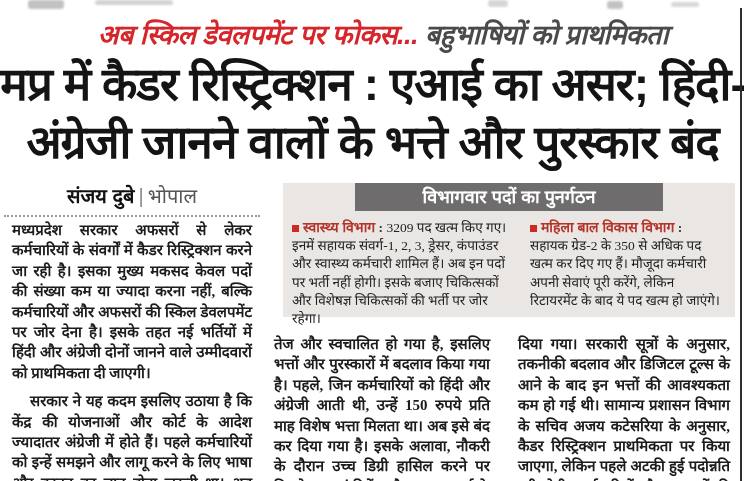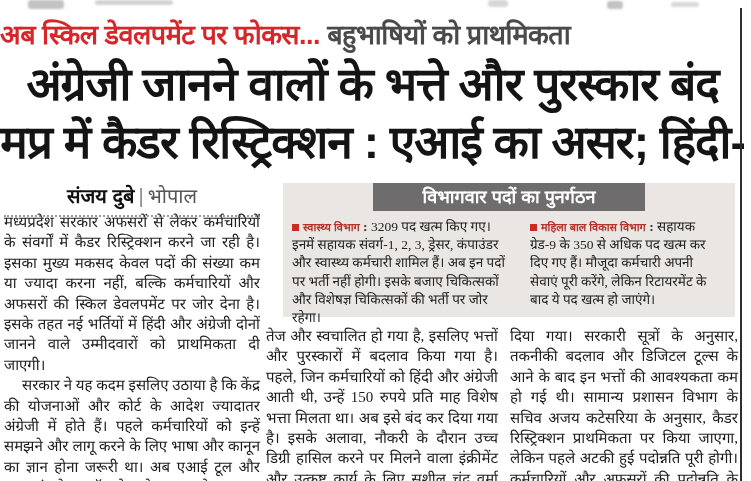--- a/index.html
+++ b/index.html
@@ -14,24 +14,25 @@
   
   .artifact{position:absolute;background:#c2c2c2;border-radius:3px;filter:blur(1px);}
   .a1{left:28px;top:0;width:36px;height:9px;}
   .a2{left:95px;top:0;width:78px;height:5px;background:#d2d2d2;}
   .a3{left:488px;top:0;width:20px;height:7px;background:#d6d6d6;}
   .a4{left:607px;top:1px;width:16px;height:8px;}
   .a5{left:671px;top:2px;width:28px;height:5px;background:#d8d8d8;}
 
   .kicker{
     position:absolute;left:0;top:20px;width:668px;
-    text-align:left;
+    text-align:right;
     font-family:"Liberation Sans", sans-serif;
     font-weight:bold;font-size:27px;line-height:1.15;
     letter-spacing:-0.5px;
+    font-style:italic;
   }
   .kicker .red{color:#d6262b;}
   .kicker .gray{color:#4a4a4a;}
 
   .headline{
     position:absolute;left:0;top:56px;width:745px;
     text-align:center;
     font-family:"Liberation Sans", sans-serif;
     font-weight:bold;color:#141414;
     font-size:46px;line-height:1.26;
@@ -49,54 +50,54 @@
   .byline-wrap .author{font-weight:bold;color:#111;}
   .byline-wrap .sep{color:#888;font-weight:normal;padding:0 4px;}
   .byline-wrap .place{color:#555;}
 
   .bodycol{
     position:absolute;
     text-align:justify;
     font-size:15px;line-height:1.36;
     color:#1c1c1c;
   }
-  .bodycol p{margin:0;}
+  .bodycol p{margin:8px;font-weight:bold;}
   .bodycol p.indent{text-indent:18px;}
   .col1{left:4px;top:212px;width:256px;}
   .col2{left:266px;top:326px;width:232px;}
   .col3{left:510px;top:326px;width:228px;}
 
   .infobox{
     position:absolute;left:283px;top:183px;width:452px;height:134px;
     background:#e9e6e3;
     box-sizing:border-box;
   }
   .infobox-header{
-    margin:0 auto;width:272px;height:28px;
+    margin:0 auto;width:308px;height:28px;
     background:#6e6c6c;
     color:#ffffff;
     font-family:"Liberation Sans", sans-serif;
     font-weight:bold;font-size:18px;line-height:28px;
     text-align:center;
   }
   .infobox-cols{
     display:flex;gap:14px;
     padding:7px 9px 0 9px;
   }
   .infobox-item{
     font-size:13.5px;line-height:1.35;color:#222;
     text-align:left;
   }
   .infobox-item.left{width:224px;}
   .infobox-item.right{width:192px;}
   .bullet{
     display:inline-block;width:7px;height:7px;background:#cc2a22;
     margin-right:4px;vertical-align:middle;
   }
-  .ib-heading{color:#b5342a;font-weight:bold;font-family:"Liberation Sans", sans-serif;font-size:11px;}
+  .ib-heading{color:#b5342a;font-weight:bold;font-family:"Liberation Sans", sans-serif;font-size:14px;}
   .ib-colon{color:#333;font-weight:bold;}
 
   .page-rule{
     position:absolute;left:740px;top:8px;width:2px;height:473px;
     background:#2e2e2e;
   }
 </style>
 </head>
 <body>
 
@@ -106,36 +107,36 @@
   <div class="artifact a2"></div>
   <div class="artifact a3"></div>
   <div class="artifact a4"></div>
   <div class="artifact a5"></div>
 
   <div class="kicker">
     <span class="red">अब स्किल डेवलपमेंट पर फोकस...</span><span class="gray"> बहुभाषियों को प्राथमिकता</span>
   </div>
 
   <div class="headline">
+    <div>मप्र में कैडर रिस्ट्रिक्शन : एआई का असर; हिंदी-</div>
     <div>अंग्रेजी जानने वालों के भत्ते और पुरस्कार बंद</div>
-    <div>मप्र में कैडर रिस्ट्रिक्शन : एआई का असर; हिंदी-</div>
   </div>
 
   <div class="byline-wrap">
     <span class="author">संजय दुबे</span><span class="sep">|</span><span class="place">भोपाल</span>
   </div>
 
   <div class="infobox">
     <div class="infobox-header">विभागवार पदों का पुनर्गठन</div>
     <div class="infobox-cols">
       <div class="infobox-item left">
         <span class="bullet"></span><span class="ib-heading">स्वास्थ्य विभाग</span><span class="ib-colon"> : </span><span>3209 पद खत्म किए गए। इनमें सहायक संवर्ग-1, 2, 3, ड्रेसर, कंपाउंडर और स्वास्थ्य कर्मचारी शामिल हैं। अब इन पदों पर भर्ती नहीं होगी। इसके बजाए चिकित्सकों और विशेषज्ञ चिकित्सकों की भर्ती पर जोर रहेगा।</span>
       </div>
       <div class="infobox-item right">
-        <span class="bullet"></span><span class="ib-heading">महिला बाल विकास विभाग</span><span class="ib-colon"> : </span><span>सहायक ग्रेड-9 के 350 से अधिक पद खत्म कर दिए गए हैं। मौजूदा कर्मचारी अपनी सेवाएं पूरी करेंगे, लेकिन रिटायरमेंट के बाद ये पद खत्म हो जाएंगे।</span>
+        <span class="bullet"></span><span class="ib-heading">महिला बाल विकास विभाग</span><span class="ib-colon"> : </span><span>सहायक ग्रेड-2 के 350 से अधिक पद खत्म कर दिए गए हैं। मौजूदा कर्मचारी अपनी सेवाएं पूरी करेंगे, लेकिन रिटायरमेंट के बाद ये पद खत्म हो जाएंगे।</span>
       </div>
     </div>
   </div>
 
   <div class="bodycol col1">
     <p>मध्यप्रदेश सरकार अफसरों से लेकर कर्मचारियों के संवर्गों में कैडर रिस्ट्रिक्शन करने जा रही है। इसका मुख्य मकसद केवल पदों की संख्या कम या ज्यादा करना नहीं, बल्कि कर्मचारियों और अफसरों की स्किल डेवलपमेंट पर जोर देना है। इसके तहत नई भर्तियों में हिंदी और अंग्रेजी दोनों जानने वाले उम्मीदवारों को प्राथमिकता दी जाएगी।</p>
     <p class="indent">सरकार ने यह कदम इसलिए उठाया है कि केंद्र की योजनाओं और कोर्ट के आदेश ज्यादातर अंग्रेजी में होते हैं। पहले कर्मचारियों को इन्हें समझने और लागू करने के लिए भाषा और कानून का ज्ञान होना जरूरी था। अब एआई टूल और उन्नत ट्रांसलेशन सॉफ्टवेयर के माध्यम से यह काम</p>
   </div>
 
   <div class="bodycol col2">

